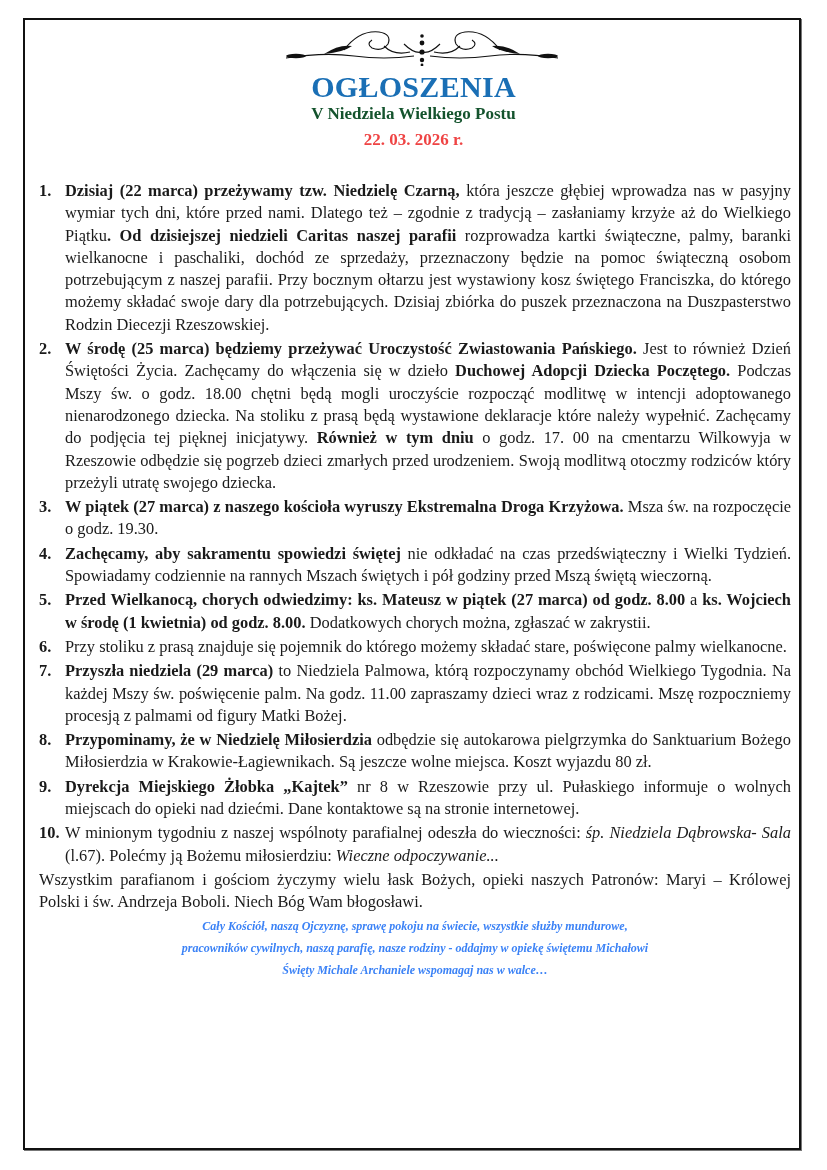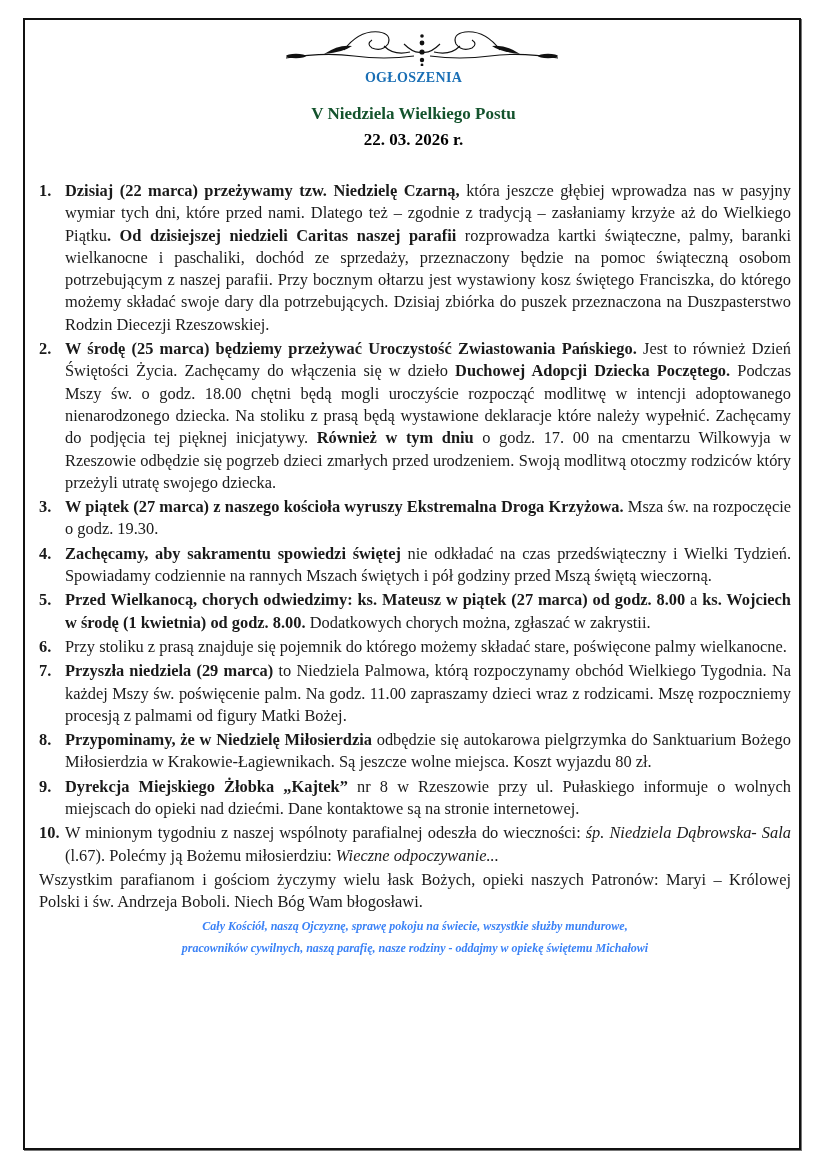--- a/index.html
+++ b/index.html
@@ -3,23 +3,23 @@
 <meta charset="utf-8">
 <style>
   html, body { margin:0; padding:0; background:#ffffff; }
   body { width:827px; height:1170px; position:relative; overflow:hidden;
          font-family:"DejaVu Serif", "Liberation Serif", serif; color:#1a1a1a; }
   .frame { position:absolute; left:23px; top:18px; width:778px; height:1132px;
            border:2px solid #111; border-right-width:2px; box-sizing:border-box;
            box-shadow:1px 1px 0 #777; }
   .ornament { position:absolute; left:284px; top:22px; width:276px; height:44px; }
   .title { position:absolute; left:0; width:827px; text-align:center; font-weight:bold; }
-  .t1 { top:70px; font-size:14px; color:#1a6fb5; letter-spacing:0.3px; font-family:"Liberation Serif", serif; }
+  .t1 { top:70px; font-size:30px; color:#1a6fb5; letter-spacing:0.3px; font-family:"Liberation Serif", serif; }
   .t2 { top:104px; font-size:17px; color:#14532d; font-family:"Liberation Serif", serif; }
-  .t3 { top:130px; font-size:17px; color:#000000; font-family:"Liberation Serif", serif; }
+  .t3 { top:130px; font-size:17px; color:#ef4444; font-family:"Liberation Serif", serif; }
   .content { position:absolute; left:39px; top:180px; width:752px; font-family:"Liberation Serif", serif;
              font-size:16.4px; line-height:22.3px; }
   ol.items { list-style:none; margin:0; padding:0; }
   ol.items li { position:relative; padding-left:26px; text-align:justify; margin-bottom:2px; }
   ol.items li .num { position:absolute; left:0; top:0; font-weight:bold; }
   b { font-weight:bold; }
   i { font-style:italic; }
   .closing { margin-top:0; text-align:justify; }
   .prayer { text-align:center; color:#3b82f6; font-style:italic; font-weight:bold; font-size:12px; line-height:22px; margin-top:1px; }
 </style>
@@ -65,14 +65,15 @@
       <li><span class="num">6.</span><span>Przy stoliku z prasą znajduje się pojemnik do którego możemy składać stare, poświęcone palmy wielkanocne.</span></li>
       <li><span class="num">7.</span><b>Przyszła niedziela (29 marca)</b><span> to Niedziela Palmowa, którą rozpoczynamy obchód Wielkiego Tygodnia. Na każdej Mszy św. poświęcenie palm. Na godz. 11.00 zapraszamy dzieci wraz z rodzicami. Mszę rozpoczniemy procesją z palmami od figury Matki Bożej.</span></li>
       <li><span class="num">8.</span><b>Przypominamy, że w Niedzielę Miłosierdzia</b><span> odbędzie się autokarowa pielgrzymka do Sanktuarium Bożego Miłosierdzia w Krakowie-Łagiewnikach. Są jeszcze wolne miejsca. Koszt wyjazdu 80 zł.</span></li>
       <li><span class="num">9.</span><b>Dyrekcja Miejskiego Żłobka „Kajtek”</b><span> nr 8 w Rzeszowie przy ul. Pułaskiego informuje o wolnych miejscach do opieki nad dziećmi. Dane kontaktowe są na stronie internetowej.</span></li>
       <li><span class="num">10.</span><span>W minionym tygodniu z naszej wspólnoty parafialnej odeszła do wieczności: </span><i>śp. Niedziela Dąbrowska- Sala</i><span>  (l.67). Polećmy ją Bożemu miłosierdziu: </span><i>Wieczne odpoczywanie...</i></li>
     </ol>
   <div class="closing">Wszystkim parafianom i gościom życzymy wielu łask Bożych, opieki naszych Patronów: Maryi – Królowej Polski i św. Andrzeja Boboli. Niech Bóg Wam błogosławi.</div>
   <div class="prayer">
     <div>Cały Kościół, naszą Ojczyznę, sprawę pokoju na świecie, wszystkie służby mundurowe,</div>
     <div>pracowników cywilnych,   naszą parafię, nasze rodziny - oddajmy w opiekę świętemu Michałowi</div>
+    <div>Święty Michale Archaniele wspomagaj nas w walce…</div>
   </div>
 </div>
 
 </body></html>

